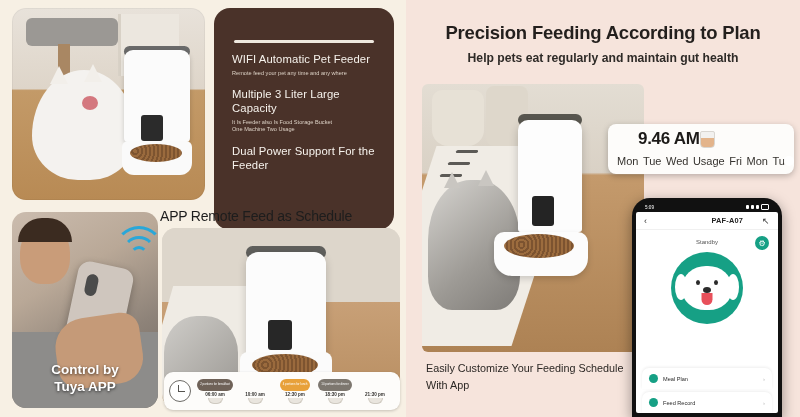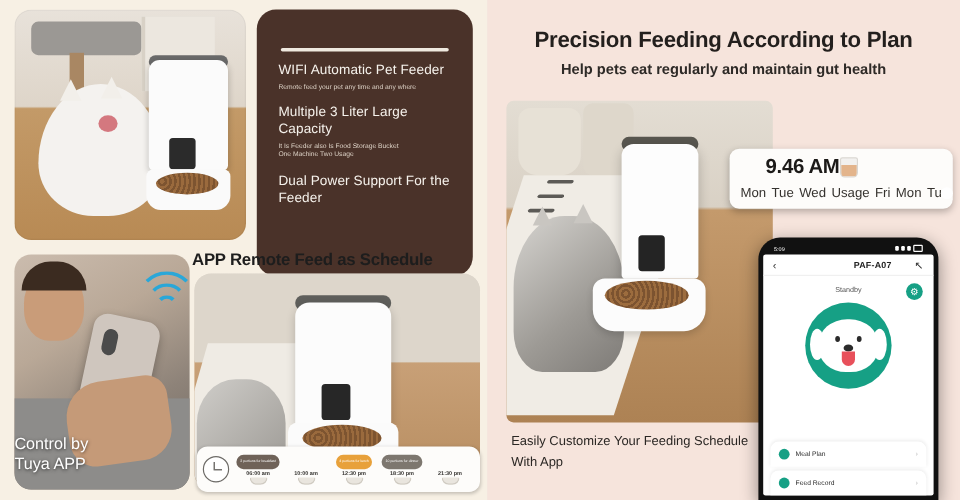--- a/index.html
+++ b/index.html
@@ -47,26 +47,26 @@
   .pm-face{position:absolute;left:8px;top:12px;width:50px;height:60px;background:#c99c79;border-radius:48% 48% 42% 42%;}
   .pm-hair{position:absolute;left:6px;top:6px;width:54px;height:24px;background:#3b2b20;border-radius:26px 26px 0 0;}
   .pm-torso{position:absolute;left:0px;top:120px;width:150px;height:80px;background:#8d8c8a;}
   .pm-phone{position:absolute;left:58px;top:52px;width:56px;height:96px;background:#cfc6be;border-radius:12px;transform:rotate(12deg);box-shadow:0 3px 8px rgba(0,0,0,.3);}
   .pm-phone-cam{position:absolute;left:10px;top:12px;width:12px;height:22px;background:#4b4b4b;border-radius:7px;}
   .pm-hand{position:absolute;left:44px;top:104px;width:86px;height:70px;background:#c59a78;border-radius:30px 18px 26px 22px;transform:rotate(-8deg);}
   .wifi-arc{position:absolute;border:3px solid #2aa7d8;border-bottom-color:transparent;border-left-color:transparent;border-right-color:transparent;border-radius:50%;}
   .wa1{left:102px;top:14px;width:44px;height:44px;}
   .wa2{left:110px;top:24px;width:28px;height:28px;}
   .wa3{left:118px;top:34px;width:12px;height:12px;}
-  .pm-caption{position:absolute;left:0;right:0;bottom:12px;text-align:left;color:#ffffff;
-     font-size:13.5px;font-weight:normal;line-height:1.25;text-shadow:0 1px 3px rgba(0,0,0,.7);}
+  .pm-caption{position:absolute;left:0;right:0;bottom:12px;text-align:center;color:#ffffff;
+     font-size:13.5px;font-weight:bold;line-height:1.25;text-shadow:0 1px 3px rgba(0,0,0,.7);}
 
   
   .app-banner{position:absolute;left:160px;top:208px;width:240px;text-align:left;
-     color:#1d1d1d;font-size:14px;font-weight:bold;letter-spacing:-.2px;}
+     color:#1d1d1d;font-size:14px;font-weight:normal;letter-spacing:-.2px;}
 
   
   .photo-feeder-cat{left:162px;top:228px;width:238px;height:180px;
      background:linear-gradient(180deg,#ded7cd 0%,#cfc6b9 40%,#c8a077 41%,#b78d60 100%);}
   .pfc-wall{position:absolute;left:0;top:0;width:238px;height:74px;background:#ddd6cb;}
   .pfc-mat{position:absolute;left:-6px;top:58px;width:120px;height:120px;background:#efebe4;transform:skewX(-16deg);}
   .pfc-cat{position:absolute;left:2px;top:88px;width:74px;height:84px;background:linear-gradient(135deg,#cfcdc9,#9b9893);border-radius:44% 44% 30% 30%;}
   .pfc-body{position:absolute;left:84px;top:24px;width:80px;height:104px;background:#fcfcfc;border-radius:12px 12px 3px 3px;box-shadow:0 3px 8px rgba(0,0,0,.18);}
   .pfc-lid{position:absolute;left:84px;top:18px;width:80px;height:13px;background:#5f5f5c;border-radius:10px;}
   .pfc-scr{position:absolute;left:106px;top:92px;width:24px;height:30px;background:#272727;border-radius:3px;}

